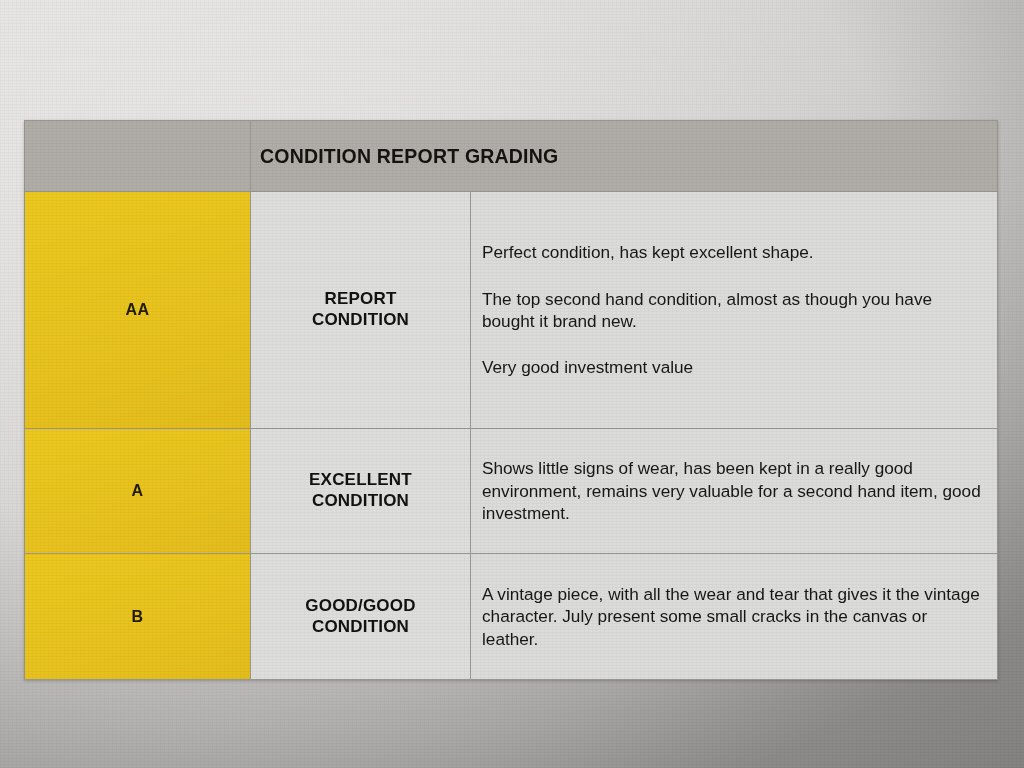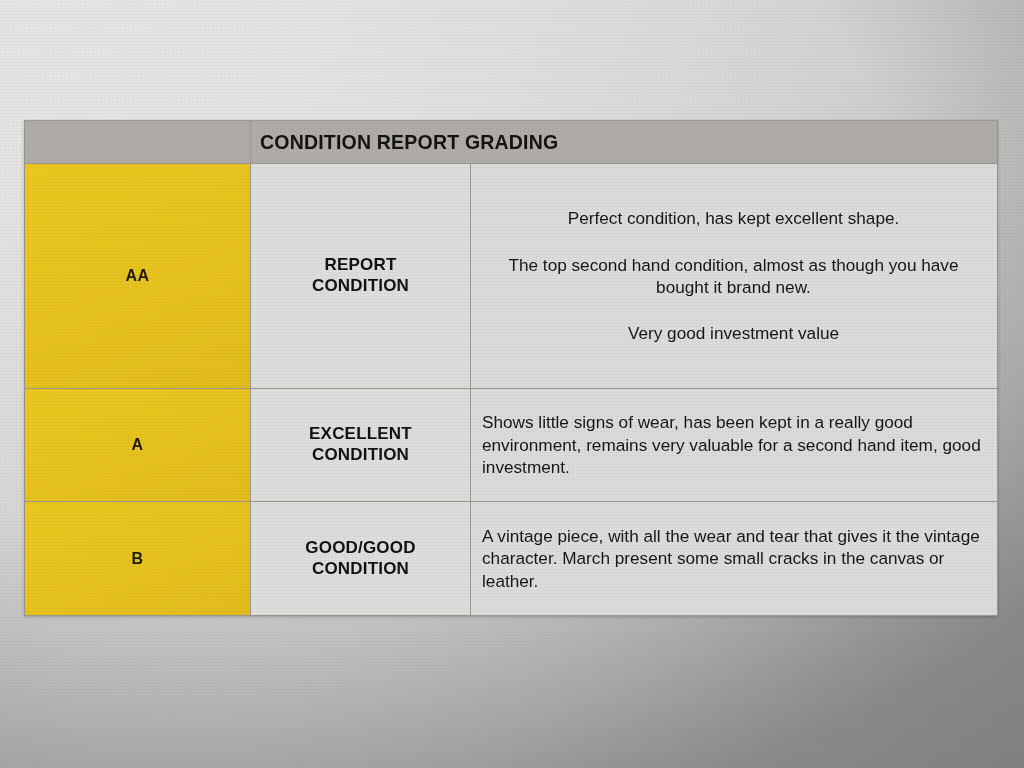--- a/index.html
+++ b/index.html
@@ -49,21 +49,21 @@
     left: 24px;
     top: 120px;
     width: 973px;
     border-collapse: collapse;
     table-layout: fixed;
     box-shadow: 0 1px 3px rgba(0,0,0,0.22);
   }
   #grading-table td {
     vertical-align: middle;
     border: 1px solid #9a978f;
-    padding: 0;
+    padding: 14px;
   }
 
   
   .header-row td {
     background: #b0aca7;
     height: 42px;
     border-bottom: 2px solid #2e2c29;
     border-top: 1px solid #8e8b86;
   }
   .header-blank {
@@ -110,21 +110,21 @@
     padding: 8px 12px 8px 11px !important;
   }
   .desc-cell p {
     margin: 0;
   }
   .desc-cell p + p {
     margin-top: 24px;
   }
 
   
-  .row-aa td { height: 208px; text-align: center; }
+  .row-aa td { height: 208px; }
   .row-a  td { height: 96px;  }
   .row-ab td { height: 77px;  }
   .row-b  td { height: 97px;  }
 
   
   #paper-grain {
     position: absolute;
     inset: 0;
     pointer-events: none;
     opacity: 0.045;
@@ -176,19 +176,19 @@
     </tr>
 
 
     <tr class="row-b">
       <td class="grade-cell">B</td>
       <td class="name-cell">
         <span>GOOD/GOOD</span><br>
         <span>CONDITION</span>
       </td>
       <td class="desc-cell">
-        <p>A vintage piece, with all the wear and tear that gives it the vintage character. March present some small cracks in the canvas or leather.</p>
+        <p>A vintage piece, with all the wear and tear that gives it the vintage character. July present some small cracks in the canvas or leather.</p>
       </td>
     </tr>
   </tbody>
 </table>
 
 <div id="paper-grain"></div>
 
 </body></html>

